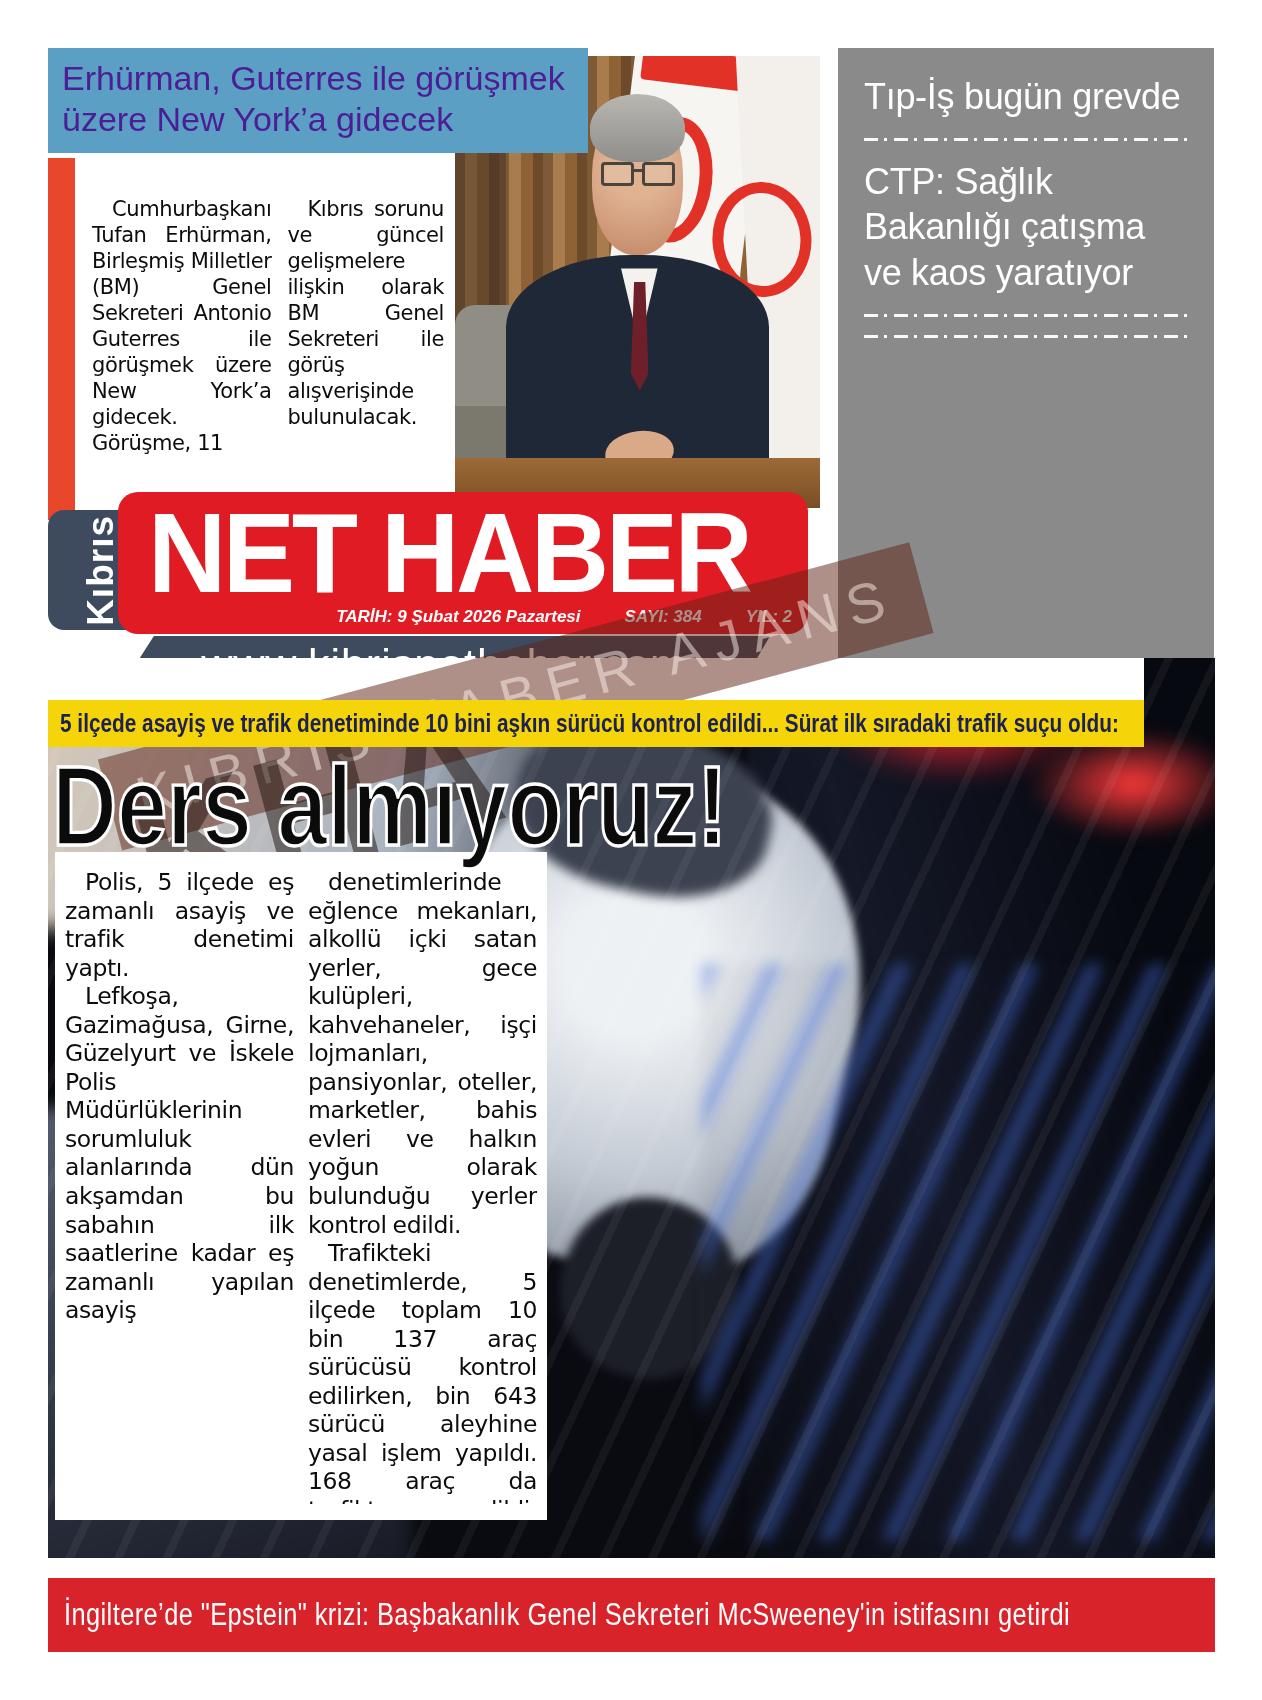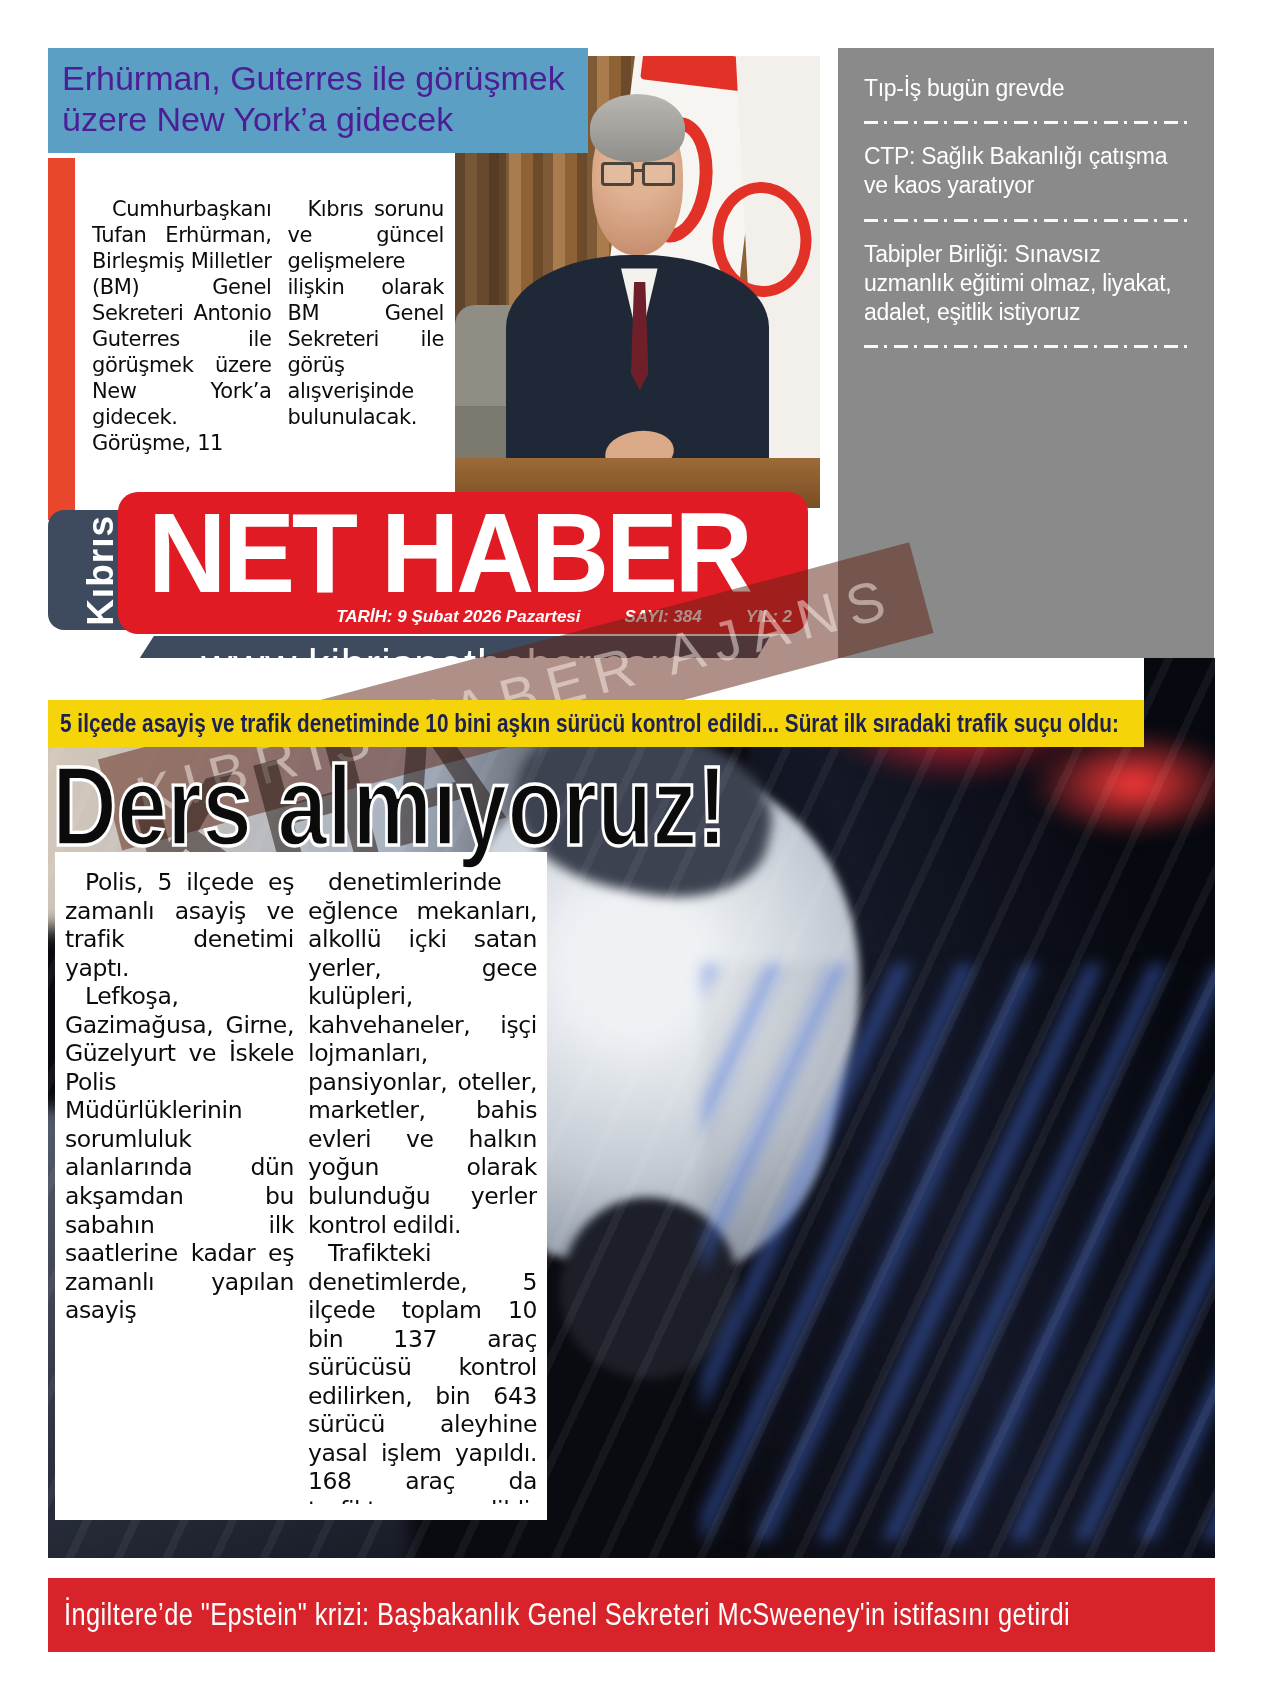--- a/index.html
+++ b/index.html
@@ -51,21 +51,21 @@
                 border-radius:20px;z-index:2;overflow:hidden;}
   .brand{position:absolute;left:30px;top:2px;color:#fff;font-weight:bold;font-size:92px;letter-spacing:-3px;
          transform:scale(1.18,1.22);transform-origin:0 18%;white-space:nowrap;}
   .dateline{position:absolute;right:16px;bottom:7px;display:flex;gap:44px;color:#fff;font-weight:bold;font-size:17px;font-style:italic;}
   .urlbar{position:absolute;left:118px;top:636px;width:652px;height:56px;background:var(--slate);
           clip-path:polygon(5.5% 0,100% 0,95% 100%,0 100%);display:flex;align-items:center;justify-content:center;z-index:2;}
   .urlbar span{color:#fff;font-size:43px;letter-spacing:1px;}
 
   
   .sidebar{position:absolute;left:838px;top:48px;width:376px;height:646px;background:var(--gray);
-           padding:26px 26px;color:#fff;font-size:23px;line-height:1.27;letter-spacing:-0.3px;}
+           padding:26px 26px;color:#fff;font-size:36px;line-height:1.27;letter-spacing:-0.3px;}
   .sidebar .sep{height:3px;margin:18px 0;
       background:repeating-linear-gradient(90deg,#fff 0 14px,transparent 14px 20px,#fff 20px 23px,transparent 23px 30px);
       opacity:.95;}
 
   
   .photo2{position:absolute;left:48px;top:658px;width:1167px;height:900px;overflow:hidden;background:#0a0b11;}
   .p2 div{position:absolute;}
   .p2-toplight{left:-2%;top:0;width:58%;height:30%;background:linear-gradient(100deg,#d8c9b8 0%,#aab4c2 55%,rgba(90,100,120,0));filter:blur(10px);}
   .p2-road{left:-3%;top:50%;width:34%;height:52%;background:linear-gradient(160deg,#565d6e,#2c3140 60%,#171a24);filter:blur(8px);}
   .p2-suv{left:33%;top:12%;width:36%;height:56%;background:radial-gradient(circle at 45% 40%,#eef1f4 18%,#c3cad3 55%,#8c95a2 85%);
@@ -164,21 +164,20 @@
   </div>
   <div class="urlbar">
     <span>www.kibrisnethaber.com</span>
   </div>
 
   <div class="sidebar">
     <div class="item">Tıp-İş bugün grevde</div>
     <div class="sep"></div>
     <div class="item">CTP: Sağlık Bakanlığı çatışma ve kaos yaratıyor</div>
     <div class="sep"></div>
-    <div class="item">Tabipler Birliği: Sınavsız uzmanlık eğitimi olmaz, liyakat, adalet, eşitlik istiyoruz</div>
     <div class="sep"></div>
   </div>
 
   <div class="photo2 p2">
     <div class="p2-toplight"></div>
     <div class="p2-road"></div>
     <div class="p2-dark"></div>
     <div class="p2-suv"></div>
     <div class="p2-suvwin"></div>
     <div class="p2-wheel"></div>

